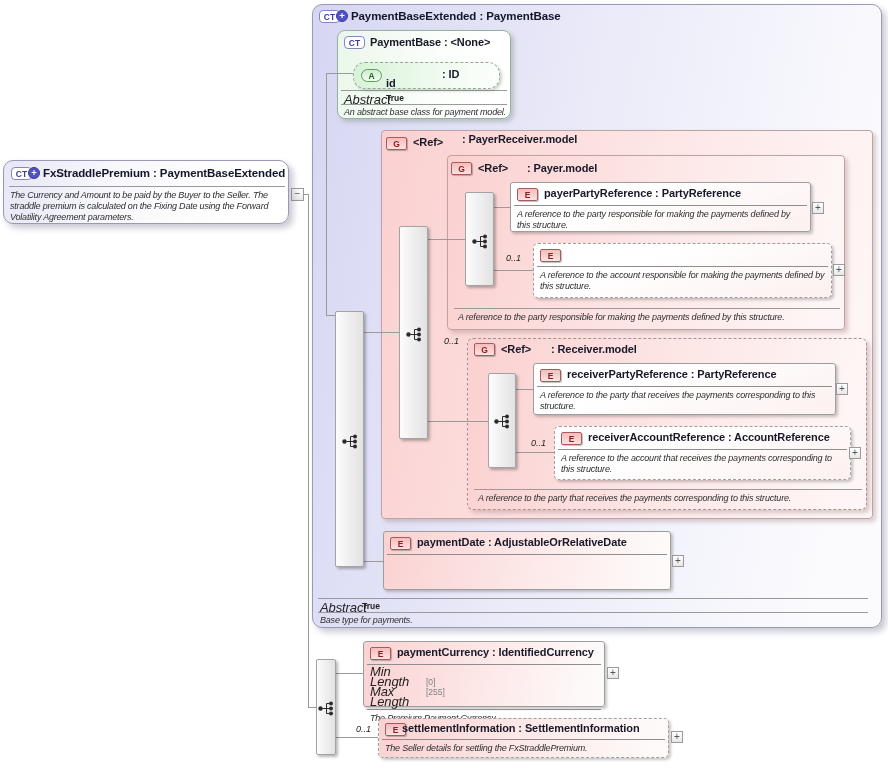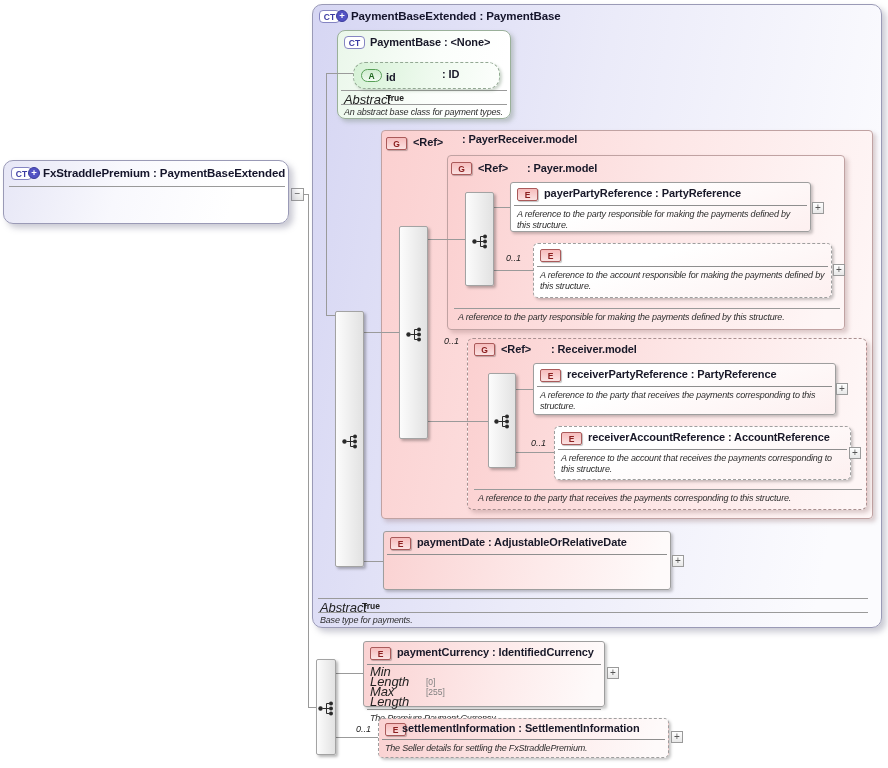--- a/index.html
+++ b/index.html
@@ -119,26 +119,26 @@
 
   <div class="abs box-pb" style="left:337px;top:30px;width:174px;height:89px;">
     <div class="hdr">
       <span class="badge badge-ct abs" style="left:6px;top:5px;">CT</span>
       <span class="t2 abs" style="left:32px;top:5px;">PaymentBase : &lt;None&gt;</span>
     </div>
     <div class="hline" style="left:3px;top:59px;width:166px;"></div>
     <span class="flabel abs" style="left:6px;top:61px;">Abstract</span>
     <span class="fvalue abs" style="left:48px;top:62px;">True</span>
     <div class="hline" style="left:3px;top:73px;width:166px;"></div>
-    <span class="desc abs" style="left:6px;top:76px;white-space:nowrap;">An abstract base class for payment types.</span>
+    <span class="desc abs" style="left:6px;top:76px;white-space:nowrap;">An abstract base class for payment model.</span>
   </div>
 
   <div class="capsule" style="left:353px;top:62px;width:145px;height:25px;">
     <span class="badge badge-a abs" style="left:7px;top:6px;">A</span>
-    <span class="t2 abs" style="left:32px;top:8px;text-align:center;">id</span>
+    <span class="t2 abs" style="left:32px;top:14px;text-align:center;">id</span>
     <span class="t2 abs" style="left:88px;top:5px;">: ID</span>
   </div>
 
   <div class="abs gbox" style="left:381px;top:130px;width:492px;height:389px;">
     <div class="hdr">
       <span class="badge badge-g abs" style="left:4px;top:6px;">G</span>
       <span class="t2 abs" style="left:31px;top:5px;">&lt;Ref&gt;</span>
       <span class="t2 abs" style="left:80px;top:2px;">: PayerReceiver.model</span>
     </div>
   </div>
@@ -317,15 +317,16 @@
   <div class="pm" style="left:607px;top:667px;">+</div>
   <div class="pm" style="left:671px;top:731px;">+</div>
 
   <div class="abs ctbox box-fxsp" style="left:3px;top:160px;width:286px;height:64px;">
     <div class="hdr" style="height:25px;">
       <span class="badge badge-ct abs" style="left:7px;top:6px;">CT</span>
       <span class="ctplus abs" style="left:26px;top:6px;">+</span>
       <span class="t1 abs" style="left:39px;top:6px;">FxStraddlePremium : PaymentBaseExtended</span>
     </div>
     <div class="hline" style="left:5px;top:25px;width:276px;"></div>
+    <div class="desc" style="position:absolute;left:6px;top:29px;width:276px;">The Currency and Amount to be paid by the Buyer to the Seller. The straddle premium is calculated on the Fixing Date using the Forward Volatility Agreement parameters.</div>
   </div>
 
 </div>
 
 </body></html>

